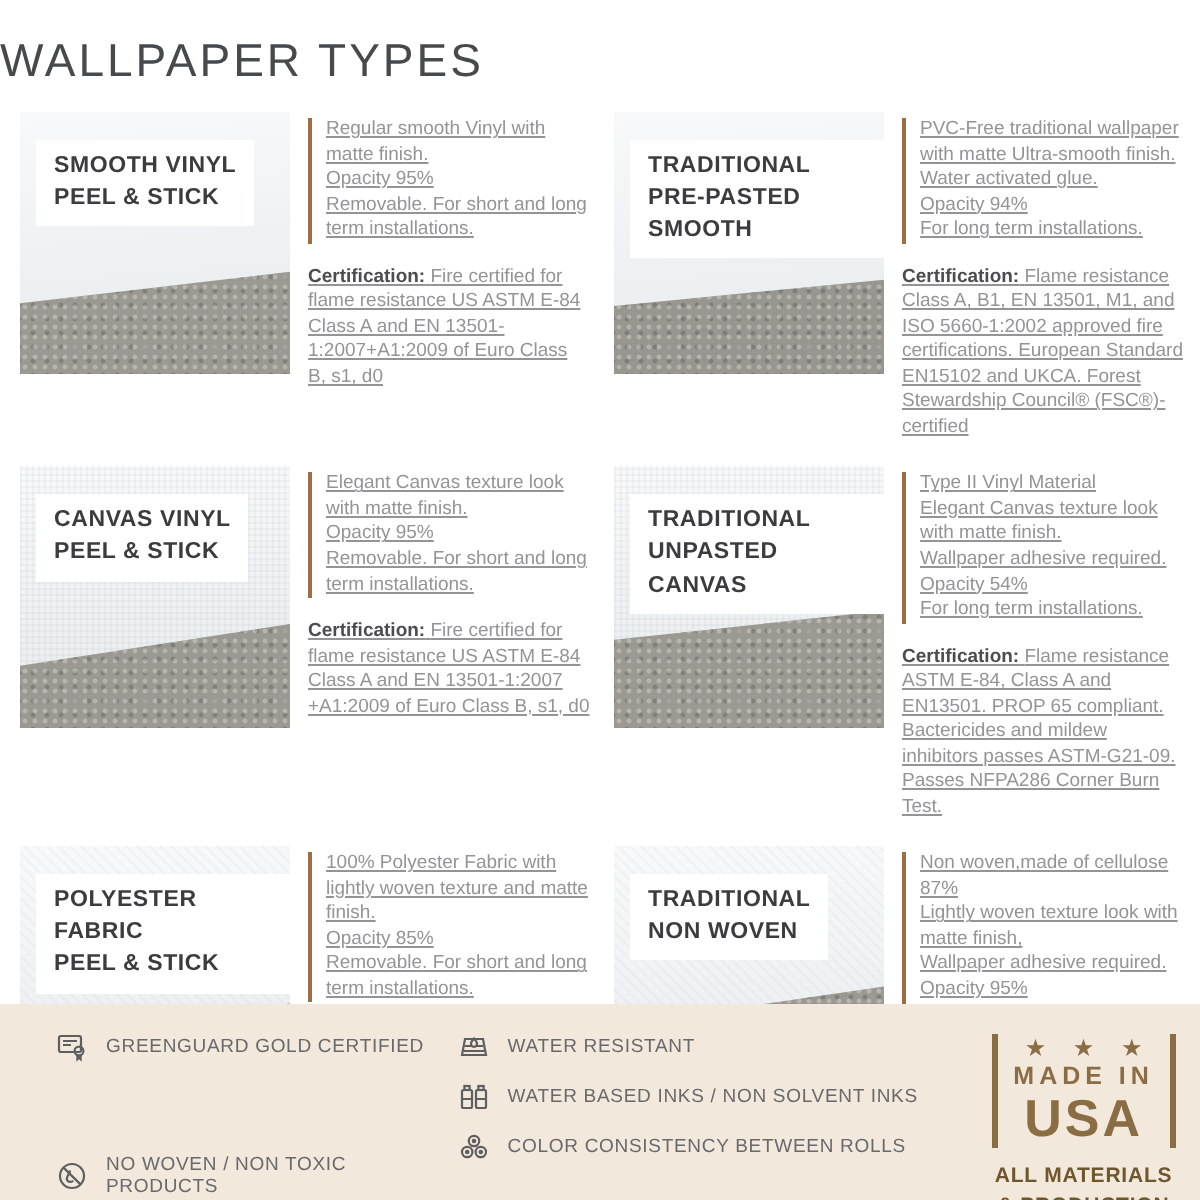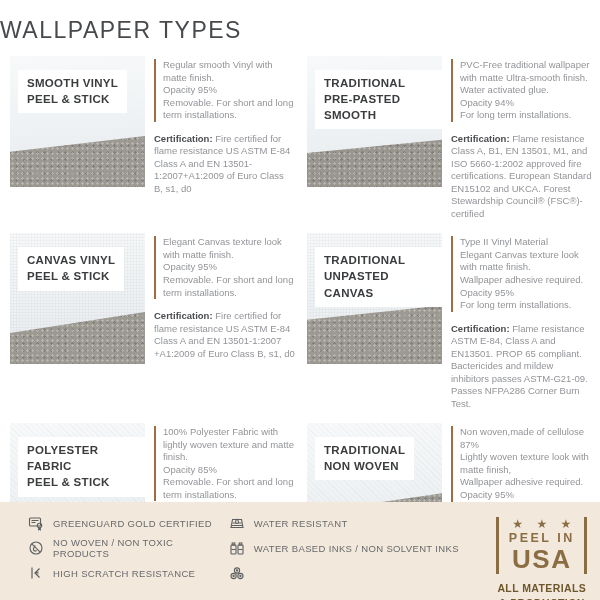--- a/index.html
+++ b/index.html
@@ -74,40 +74,41 @@
     line-height: 1.4;
     color: #3a3c3e;
     white-space: pre-line;
   }
   .text-col {
     flex: 1;
     padding-top: 3px;
     font-size: 9.5px;
     line-height: 1.32;
     color: #929498;
+    text-decoration: underline;
   }
   .desc {
     border-left: 2px solid #9e6d43;
     padding-left: 7px;
     white-space: pre-line;
   }
   .cert { margin-top: 11px; }
   .cert .cert-label { font-weight: 700; color: #4a4c4f; margin-top: 40px; }
   .cert .cert-body { white-space: pre-line; }
   
   .footer {
     position: absolute;
     left: 0; right: 0; bottom: 0;
     height: 98px;
     background: #f2e8dc;
     display: flex;
     padding: 13px 0 0 28px;
   }
   .fcol { display: flex; flex-direction: column; }
-  .fcol-1 { width: 207px; }
+  .fcol-1 { width: 207px; gap: 40px; }
   .fcol-2 { width: 240px; text-align: right; }
   .fitem {
     display: flex;
     align-items: center;
     gap: 9px;
     height: 16px;
     margin-bottom: 9px;
     font-size: 9.5px;
     letter-spacing: 0.35px;
     color: #68696b;
@@ -196,21 +197,21 @@
     <div class="thumb t4">
       <div class="weave"></div>
       <div class="floor"></div>
       <div class="label-box">TRADITIONAL
 UNPASTED CANVAS</div>
     </div>
     <div class="text-col">
       <p class="desc">Type II Vinyl Material
 Elegant Canvas texture look with matte finish.
 Wallpaper adhesive required.
-Opacity 95%
+Opacity 54%
 For long term installations.</p>
       <p class="cert"><span class="cert-label">Certification:</span> <span class="cert-body">Flame resistance ASTM E-84, Class A and EN13501. PROP 65 compliant. Bactericides and mildew inhibitors passes ASTM-G21-09. Passes NFPA286 Corner Burn Test.</span></p>
     </div>
   </div>
 
   <div class="card">
     <div class="thumb t5 tall">
       <div class="weave"></div>
       <div class="floor"></div>
       <div class="label-box">POLYESTER FABRIC
@@ -306,25 +307,26 @@
       <span class="ficon">
         <svg viewBox="0 0 16 16" fill="none" stroke="currentColor" stroke-width="1.1">
           <circle cx="8" cy="5.5" r="2.6"></circle>
           <circle cx="4.6" cy="11" r="2.6"></circle>
           <circle cx="11.4" cy="11" r="2.6"></circle>
           <circle cx="8" cy="5.5" r="0.6"></circle>
           <circle cx="4.6" cy="11" r="0.6"></circle>
           <circle cx="11.4" cy="11" r="0.6"></circle>
         </svg>
       </span>
+      <span>COLOR CONSISTENCY BETWEEN ROLLS</span>
     </div>
   </div>
 
   <div class="badge">
     <div class="badge-core">
       <div class="badge-stars">★ ★ ★</div>
-      <div class="badge-madein">PEEL IN</div>
+      <div class="badge-madein">MADE IN</div>
       <div class="badge-usa">USA</div>
     </div>
     <div class="badge-sub">ALL MATERIALS
 &amp; PRODUCTION</div>
   </div>
 </div>
 
 </body></html>

